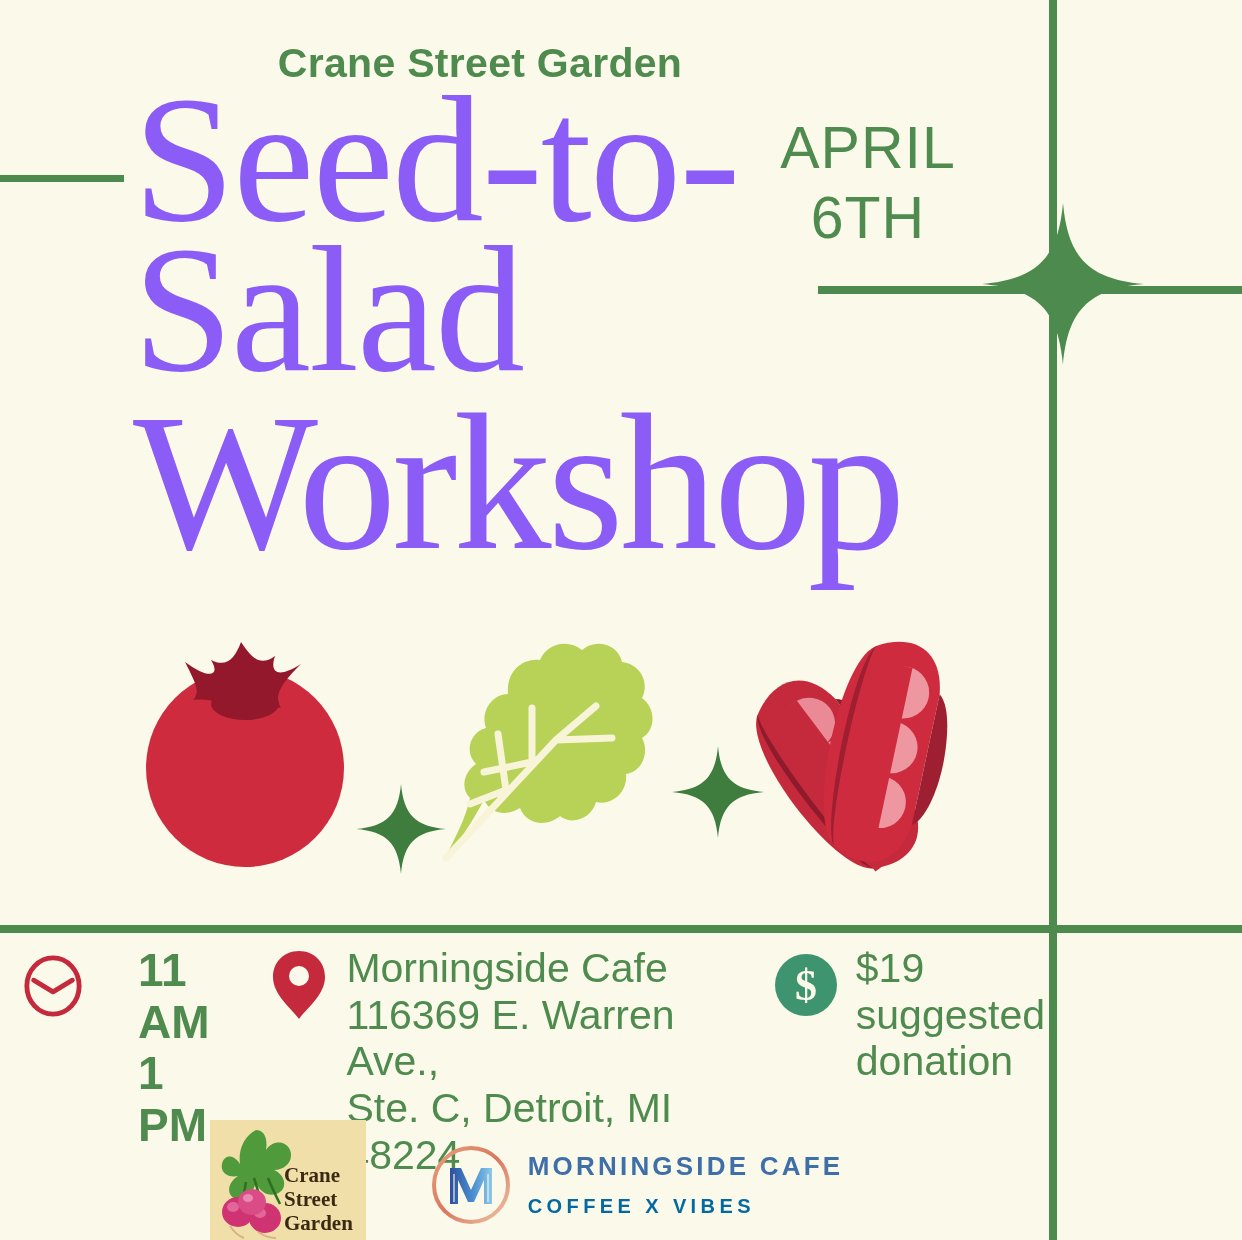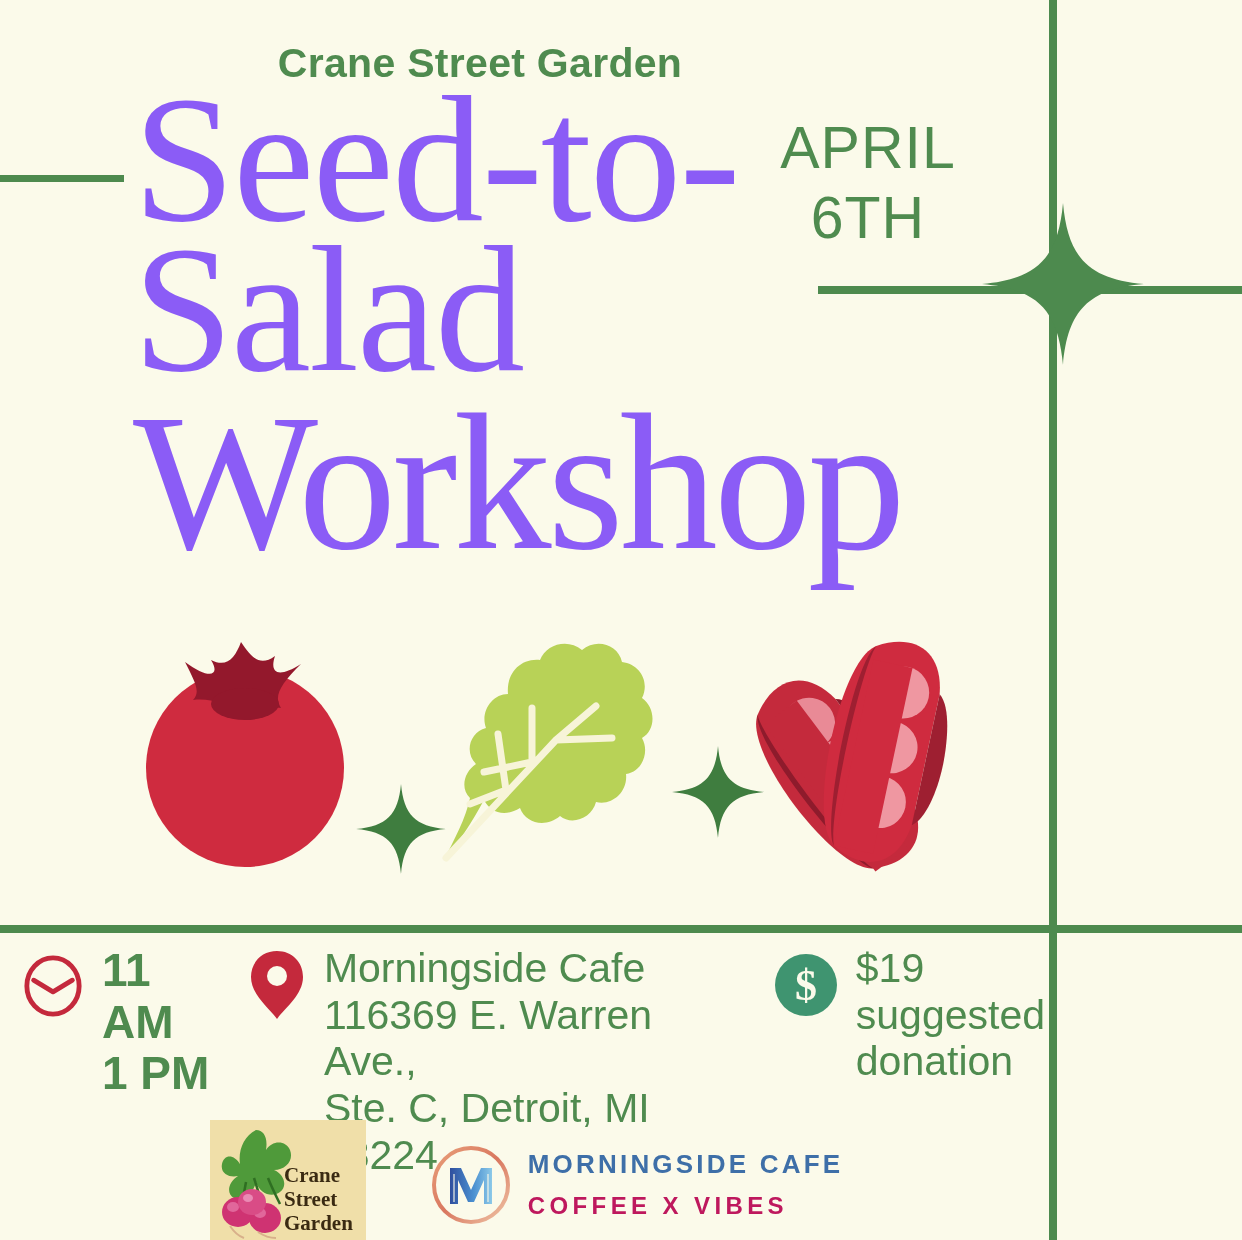--- a/index.html
+++ b/index.html
@@ -62,21 +62,21 @@
   .tomato{left:131px;top:620px;width:224px;height:250px;}
   .lettuce{left:436px;top:612px;width:232px;height:262px;}
   .peas{left:744px;top:612px;width:262px;height:282px;}
 
   
   .infobar{
     position:absolute;left:0;top:945px;width:1045px;height:150px;
     display:flex;align-items:flex-start;
   }
   .info-block{display:flex;align-items:flex-start;}
-  .blk-time{margin-left:22px;}
+  .blk-time{margin-left:22px;gap:36px;}
   .blk-place{margin-left:32px;}
   .blk-cost{margin-left:42px;}
 
   .icon-wrap{flex:0 0 auto;display:flex;align-items:flex-start;justify-content:center;}
   .icon-clock{width:62px;height:62px;margin-top:10px;}
   .icon-pin{width:58px;height:72px;margin-top:4px;margin-right:2px;}
   .icon-dollar{width:64px;height:64px;margin-top:8px;}
   .icon-wrap svg{display:block;width:100%;height:100%;}
 
   .info-text{
@@ -98,21 +98,21 @@
   .logo-csg svg{position:absolute;left:0;top:0;width:100%;height:100%;}
   .logo-msc{display:flex;align-items:center;margin-left:62px;flex:0 0 auto;padding-top:22px;}
   .msc-mark{width:86px;height:86px;flex:0 0 auto;}
   .msc-mark svg{display:block;width:100%;height:100%;}
   .msc-words{margin-left:14px;}
   .msc-l1{
     font-size:26px;font-weight:700;letter-spacing:3.2px;color:#3e6fa8;
     font-family:"Liberation Sans", sans-serif;line-height:1.15;
   }
   .msc-l2{
-    font-size:24px;font-weight:700;letter-spacing:4.4px;color:#be185d;
+    font-size:20px;font-weight:700;letter-spacing:4.4px;color:#0369a1;
     font-family:"Liberation Sans", sans-serif;line-height:1.2;margin-top:12px;
   }
 </style>
 </head>
 <body>
 
 <div class="poster">
 
   <div class="rule rule-left-short"></div>
   <div class="rule rule-mid-right"></div>

